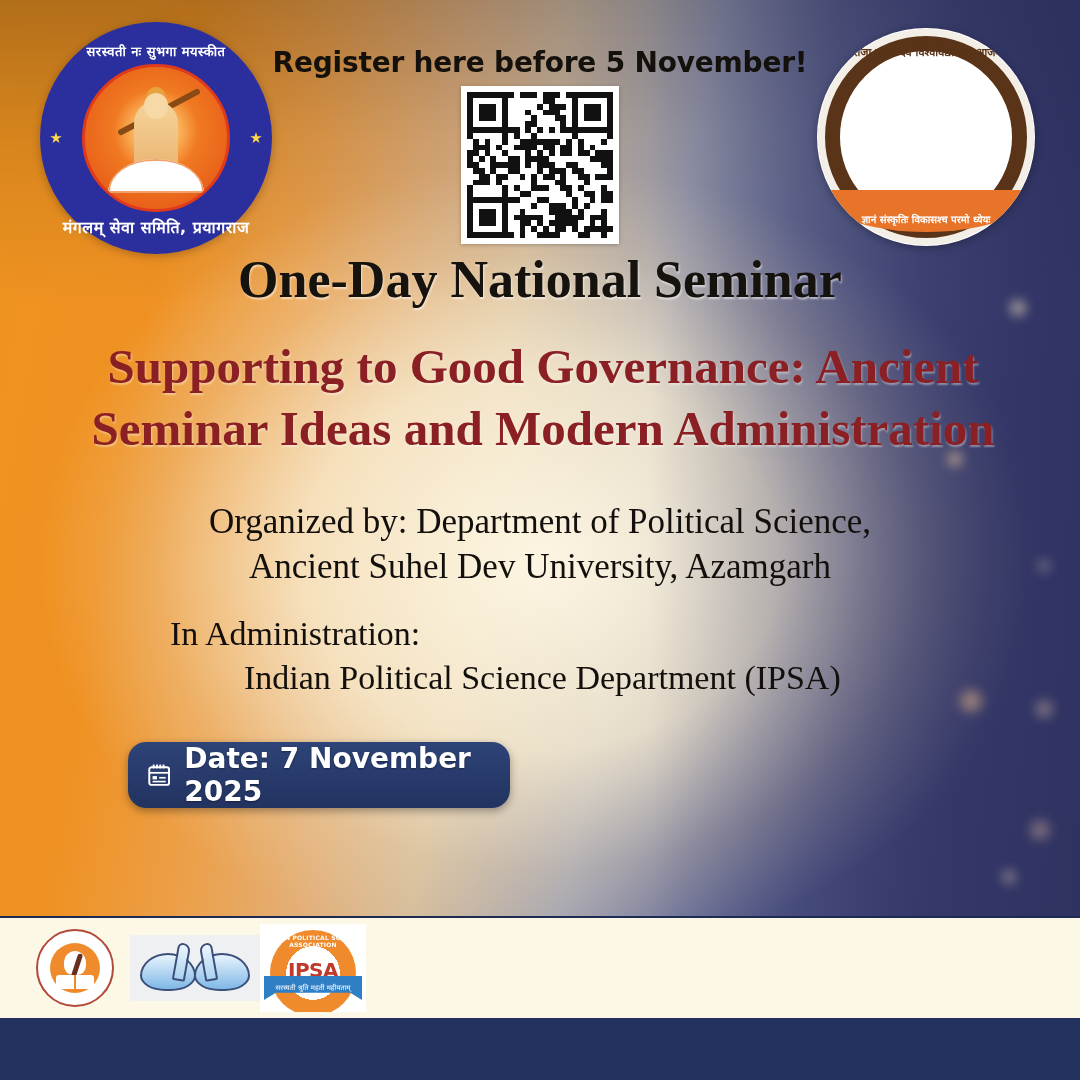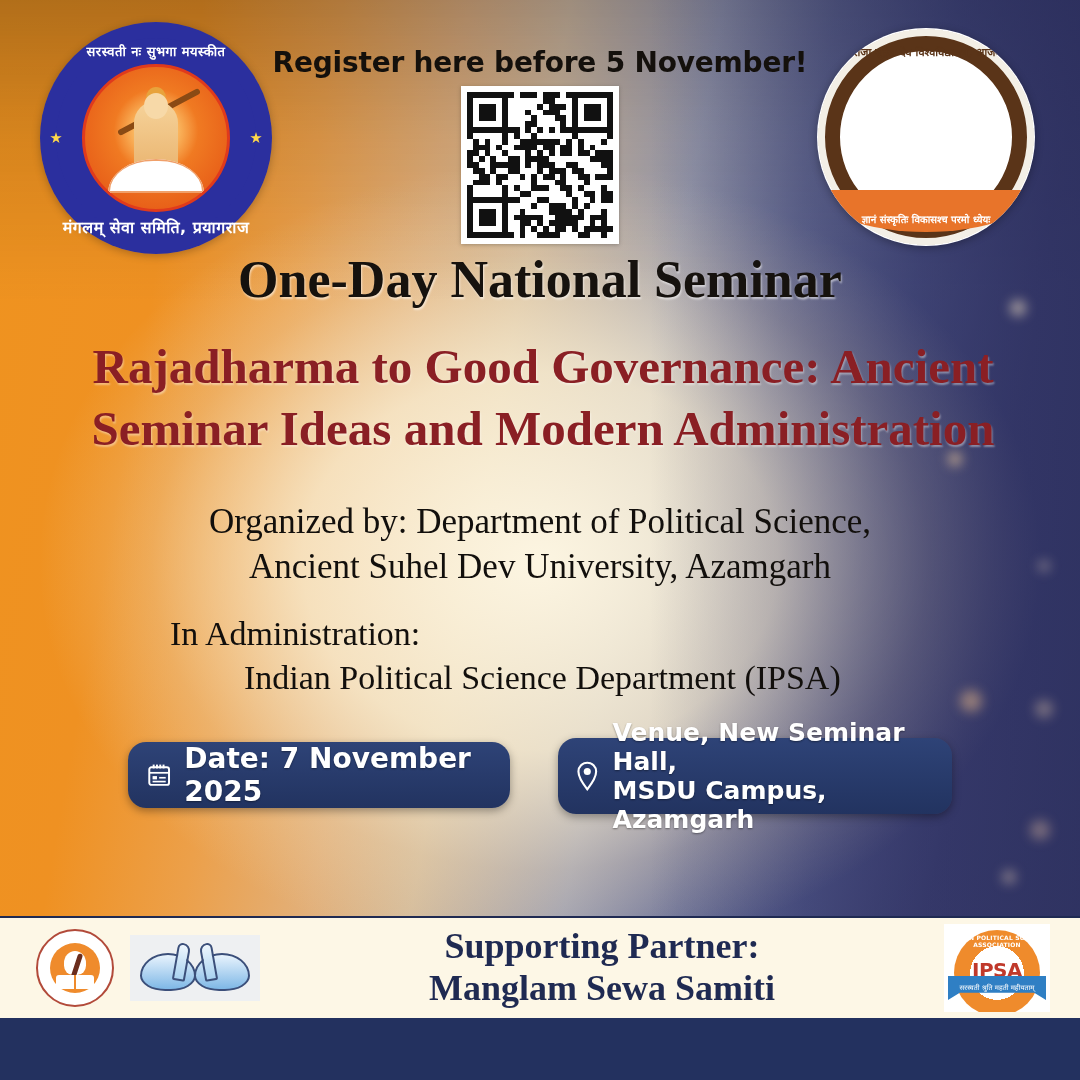--- a/index.html
+++ b/index.html
@@ -804,21 +804,21 @@
         <i style="background: rgb(17, 17, 17);"></i>
         <i style="background: rgb(255, 255, 255);"></i>
         <i style="background: rgb(255, 255, 255);"></i>
         <i style="background: rgb(17, 17, 17);"></i>
         <i style="background: rgb(255, 255, 255);"></i>
       </div>
   </div>
 
   <div class="title">One-Day National Seminar</div>
   <div class="subtitle">
-    <span>Rajadharma to Good Governance: Ancient</span><br>
+    <span>Supporting to Good Governance: Ancient</span><br>
     <span>Seminar Ideas and Modern Administration</span>
   </div>
 
   <div class="org">
     <span>Organized by: Department of Political Science,</span><br>
     <span>Ancient Suhel Dev University, Azamgarh</span>
   </div>
 
   <div class="collab">
     <span>In Administration:</span>
@@ -833,30 +833,20 @@
       <line x1="10" y1="2.5" x2="10" y2="6" stroke="#ffffff" stroke-width="1.8"></line>
       <line x1="13" y1="2.5" x2="13" y2="6" stroke="#ffffff" stroke-width="1.8"></line>
       <line x1="16" y1="2.5" x2="16" y2="6" stroke="#ffffff" stroke-width="1.8"></line>
       <rect x="6" y="13" width="4" height="3" fill="#ffffff"></rect>
       <line x1="12" y1="14.5" x2="18" y2="14.5" stroke="#ffffff" stroke-width="1.5"></line>
       <line x1="6" y1="18" x2="18" y2="18" stroke="#ffffff" stroke-width="1.5"></line>
     </svg>
     <span class="txt">Date: 7 November 2025</span>
   </div>
 
-  <div class="badge badge-venue">
-    <svg width="30" height="34" viewBox="0 0 24 28">
-      <path d="M12 2C7.6 2 4 5.6 4 10c0 6 8 16 8 16s8-10 8-16c0-4.4-3.6-8-8-8z" fill="none" stroke="#ffffff" stroke-width="1.9"></path>
-      <circle cx="12" cy="10" r="3.2" fill="#ffffff"></circle>
-    </svg>
-    <span class="txt">
-      <span>Venue, New Seminar Hall,</span><br>
-      <span>MSDU Campus, Azamgarh</span>
-    </span>
-  </div>
 
   <div class="footer">
     <div class="footer-logos-left">
       <div class="vidhira">
         <div class="vid-core"></div>
         <div class="vid-bulb"></div>
         <div class="vid-quill"></div>
         <div class="vid-book"></div>
       </div>
       <div class="swans">
@@ -864,24 +854,20 @@
           <div class="swan-body"></div>
           <div class="swan-neck"></div>
         </div>
         <div class="swan flip">
           <div class="swan-body"></div>
           <div class="swan-neck"></div>
         </div>
       </div>
     </div>
 
-    <div class="footer-text">
-      <span>Supporting Partner:</span><br>
-      <span>Manglam Sewa Samiti</span>
-    </div>
 
     <div class="ipsa">
       <div class="ipsa-arc"></div>
       <div class="ipsa-arc-label">INDIAN POLITICAL SCIENCE ASSOCIATION</div>
       <div class="ipsa-txt">IPSA</div>
       <div class="ipsa-ribbon">सरस्वती श्रुति महती महीयताम्</div>
     </div>
   </div>
 
   <div class="bottom-bar"></div>

